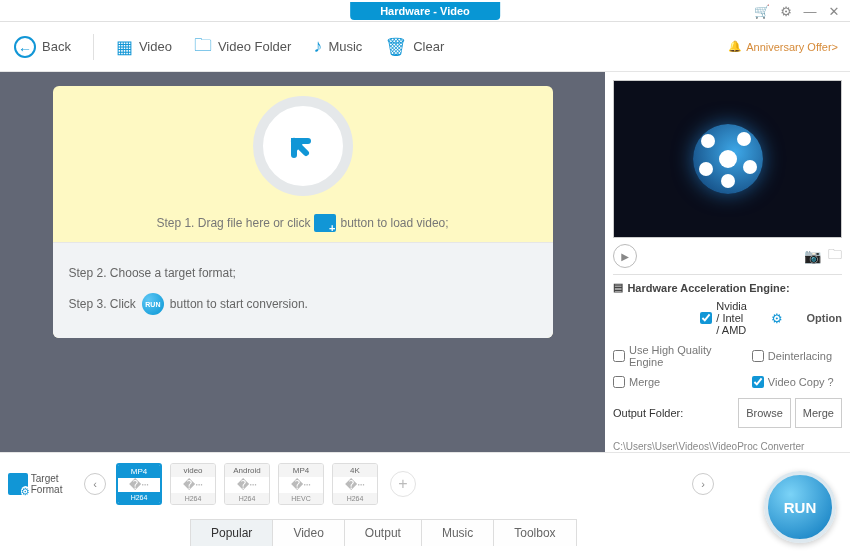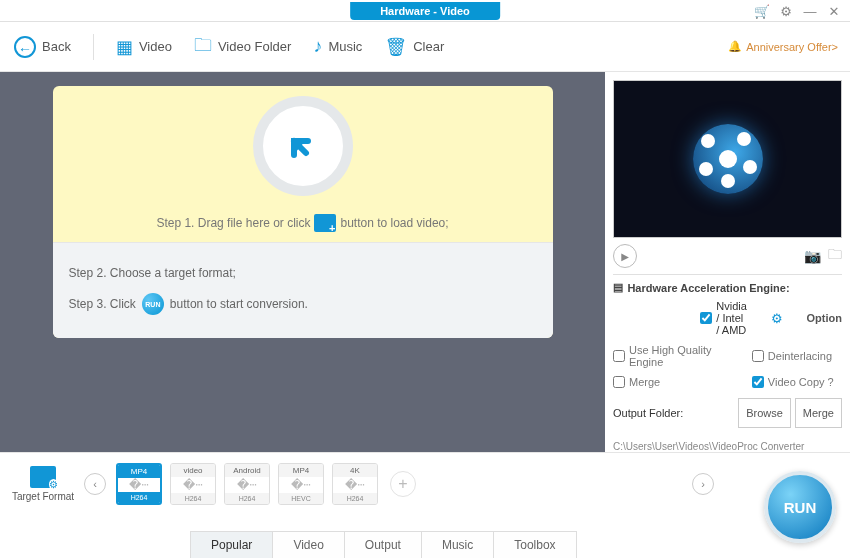--- a/index.html
+++ b/index.html
@@ -42,35 +42,35 @@
 .opt-link{color:#555;font-weight:bold}
 .ck-row{display:flex;gap:10px;font-size:11px;color:#777;margin:8px 0}
 .ck{display:flex;align-items:center;gap:4px;flex:1}
 .ck input{width:12px;height:12px}
 .out-row{display:flex;align-items:center;gap:4px;font-size:11px;margin-top:10px}
 .out-row .lbl{font-weight:normal;color:#333;flex:1}
 .btn-sm{border:1px solid #ccc;background:#fff;padding:8px 7px;font-size:11px;color:#555;cursor:pointer}
 .out-path{font-size:10px;color:#888;margin-top:13px}
 .bottom{height:106px;background:#fff;position:relative;border-top:1px solid #e5e5e5}
 .fmt-row{display:flex;align-items:center;height:62px;padding:4px 8px;position:relative}
-.tf{display:flex;flex-direction:column;align-items:center;gap:3px;color:#555;font-size:10px;width:70px;cursor:pointer}
+.tf{display:flex;flex-direction:row;align-items:center;gap:3px;color:#555;font-size:10px;width:70px;cursor:pointer}
 .tf-ico{width:26px;height:22px;background:#1196d6;border-radius:2px;position:relative}
 .tf-ico::after{content:"⚙";position:absolute;right:-2px;bottom:-2px;color:#1196d6;font-size:10px;background:#fff;border-radius:50%}
 .nav-c{width:22px;height:22px;border-radius:50%;border:1px solid #ccc;display:flex;align-items:center;justify-content:center;color:#888;cursor:pointer;font-size:11px;margin:0 6px}
 .fmt{width:46px;height:42px;border:1px solid #ddd;border-radius:3px;margin:0 4px;display:flex;flex-direction:column;cursor:pointer;overflow:hidden}
 .fmt.sel{border:2px solid #1196d6}
 .fmt .t{height:13px;font-size:8px;display:flex;align-items:center;justify-content:center;color:#666;background:#f4f4f4}
 .fmt.sel .t{background:#1196d6;color:#fff}
 .fmt .m{flex:1;display:flex;align-items:center;justify-content:center;color:#bbb;font-size:12px}
 .fmt .b{height:11px;font-size:7px;display:flex;align-items:center;justify-content:center;color:#888;background:#f4f4f4}
 .fmt.sel .b{background:#1196d6;color:#fff}
 .plus{width:26px;height:26px;border-radius:50%;border:1px solid #e3e3e3;color:#bbb;display:flex;align-items:center;justify-content:center;margin-left:8px;cursor:pointer;font-size:16px}
 .nav-right{position:absolute;right:130px;top:20px}
 .run-big{position:absolute;right:14px;top:18px;width:72px;height:72px;border-radius:50%;background:radial-gradient(circle at 35% 30%,#7bd3f7,#0977bd);border:4px solid #dde8ef;display:flex;align-items:center;justify-content:center;color:#fff;font-weight:bold;font-size:15px;cursor:pointer;box-shadow:0 2px 6px rgba(0,0,0,.2)}
-.tabs{position:absolute;left:190px;bottom:0;display:flex}
+.tabs{position:absolute;left:190px;bottom:12px;display:flex}
 .tab{padding:6px 20px;font-size:12px;color:#666;background:#fefefe;border:1px solid #ddd;border-bottom:none;margin-right:-1px;cursor:pointer}
 .tab.act{background:#eef2f4;color:#333}
 .chk-on{accent-color:#1196d6}
 </style>
 </head>
 <body>
 
 <div class="titlebar">
   <div class="title-tab">Hardware - Video</div>
   <div class="win-controls">

